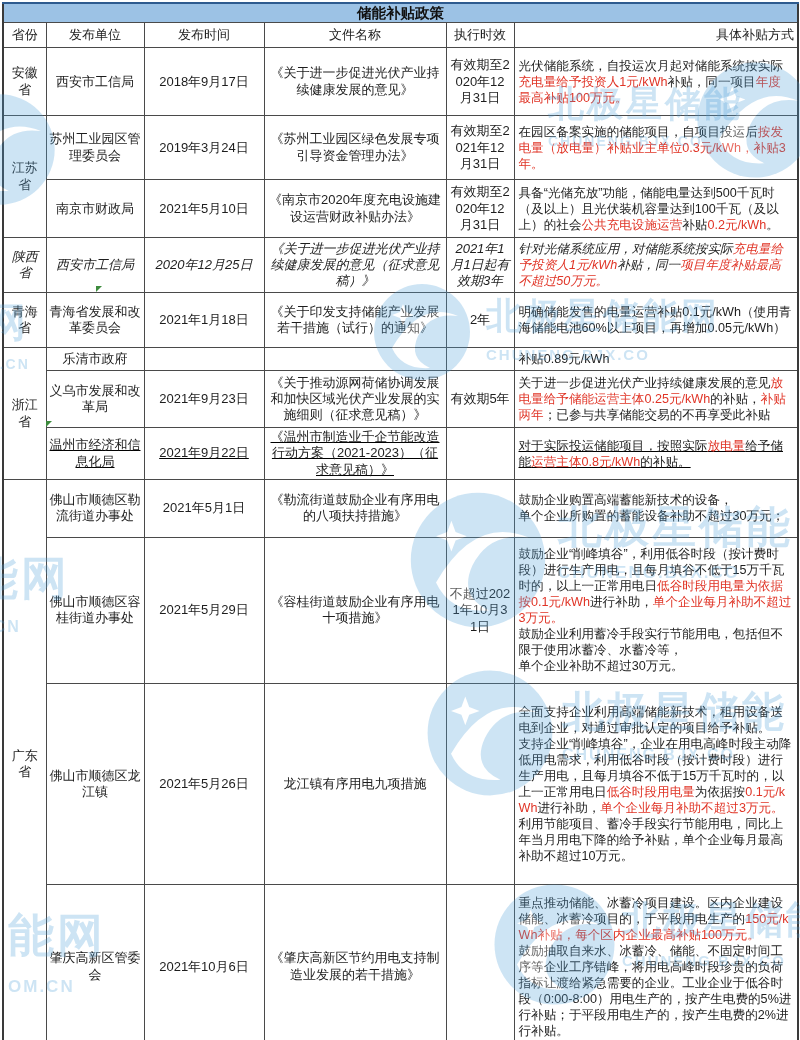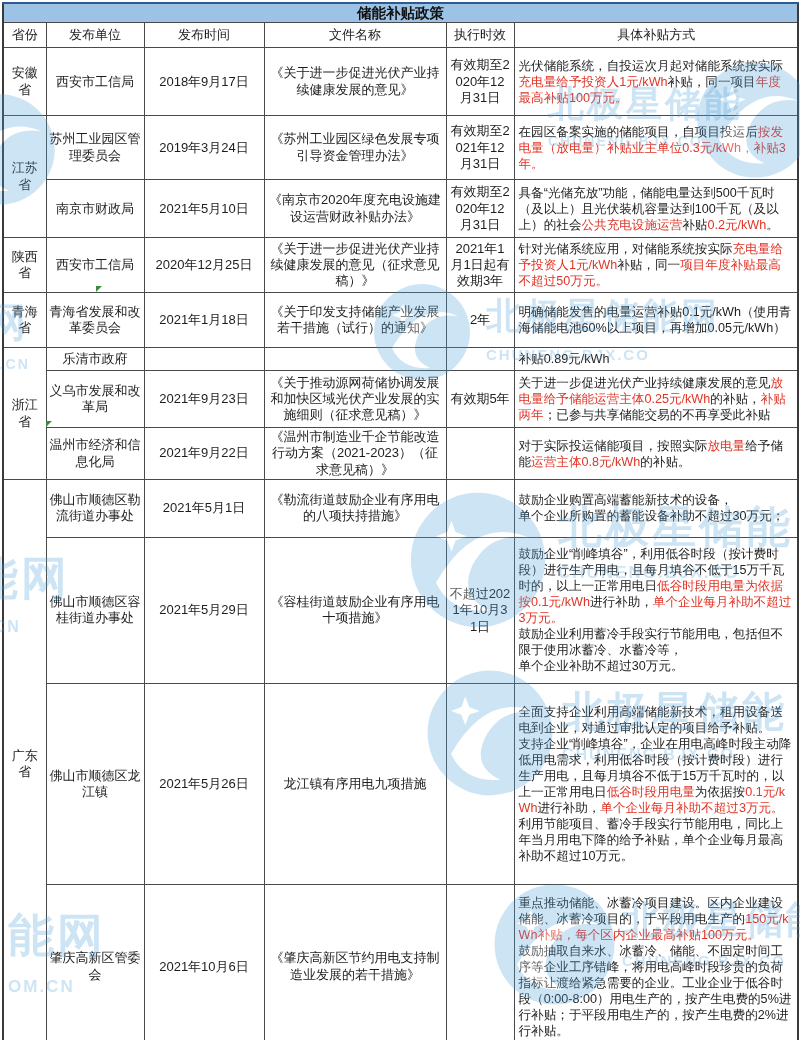--- a/index.html
+++ b/index.html
@@ -29,21 +29,21 @@
   .title-bar td{
     background:#9CC2E5;
     border-top:2px solid #2E5B8F;
     text-align:center;font-weight:bold;font-size:14.5px;color:#111;
     height:17px;padding:0;
   }
   .head-row th{
     background:#ffffff;font-weight:normal;font-size:13px;text-align:center;
     height:22px;
   }
-  .head-row th.left{text-align:center;padding-left:4px;}
+  .head-row th.left{text-align:right;padding-left:4px;}
   .c-prov,.c-unit,.c-date,.c-doc,.c-val{text-align:center;}
   .c-sub{text-align:left;font-size:12.6px;line-height:16px;padding:2px 4px;}
   .c-sub p{margin:0;}
   .red{color:#E03426;margin-top:25px;}
 
   
   .wm{position:absolute;color:#4FA0D8;opacity:.28;pointer-events:none;z-index:5;}
   .wm .brand{font-weight:bold;letter-spacing:3px;white-space:nowrap;display:block;}
   .wm .url{font-weight:bold;letter-spacing:2px;white-space:nowrap;display:block;}
   .wm-icon{position:absolute;pointer-events:none;opacity:.28;z-index:5;}
@@ -102,21 +102,21 @@
         </tr>
         <tr style="height: 58px;">
           <td class="c-unit">南京市财政局</td>
           <td class="c-date">2021年5月10日</td>
           <td class="c-doc">《南京市2020年度充电设施建设运营财政补贴办法》</td>
           <td class="c-val">有效期至2020年12月31日</td>
           <td class="c-sub">
             <p><span>具备“光储充放”功能，储能电量达到500千瓦时（及以上）且光伏装机容量达到100千瓦（及以上）的社会</span><span class="red">公共充电设施运营</span><span>补贴</span><span class="red">0.2元/kWh</span><span>。</span></p>
           </td>
         </tr>
-        <tr style="height: 55px;">
+        <tr style="height: 55px; font-style: italic;">
           <td class="c-prov" rowspan="1">陕西省</td>
           <td class="c-unit">西安市工信局</td>
           <td class="c-date">2020年12月25日</td>
           <td class="c-doc">《关于进一步促进光伏产业持续健康发展的意见（征求意见稿）》</td>
           <td class="c-val">2021年1月1日起有效期3年</td>
           <td class="c-sub">
             <p><span>针对光储系统应用，对储能系统按实际</span><span class="red">充电量给予投资人1元/kWh</span><span>补贴，同一</span><span class="red">项目年度补贴最高不超过50万元。</span></p>
           </td>
         </tr>
         <tr style="height: 55px;">
@@ -141,21 +141,21 @@
         </tr>
         <tr style="height: 57px;">
           <td class="c-unit">义乌市发展和改革局</td>
           <td class="c-date">2021年9月23日</td>
           <td class="c-doc">《关于推动源网荷储协调发展和加快区域光伏产业发展的实施细则（征求意见稿）》</td>
           <td class="c-val">有效期5年</td>
           <td class="c-sub">
             <p><span>关于进一步促进光伏产业持续健康发展的意见</span><span class="red">放电量给予储能运营主体0.25元/kWh</span><span>的补贴，</span><span class="red">补贴两年</span><span>；已参与共享储能交易的不再享受此补贴</span></p>
           </td>
         </tr>
-        <tr style="height: 47px;">
+        <tr style="height: 47px; text-decoration: underline;">
           <td class="c-unit">温州市经济和信息化局</td>
           <td class="c-date">2021年9月22日</td>
           <td class="c-doc">《温州市制造业千企节能改造行动方案（2021-2023）（征求意见稿）》</td>
           <td class="c-val"></td>
           <td class="c-sub">
             <p><span>对于实际投运储能项目，按照实际</span><span class="red">放电量</span><span>给予储能</span><span class="red">运营主体0.8元/kWh</span><span>的补贴。</span></p>
           </td>
         </tr>
         <tr style="height: 58px;">
           <td class="c-prov" rowspan="4">广东省</td>

